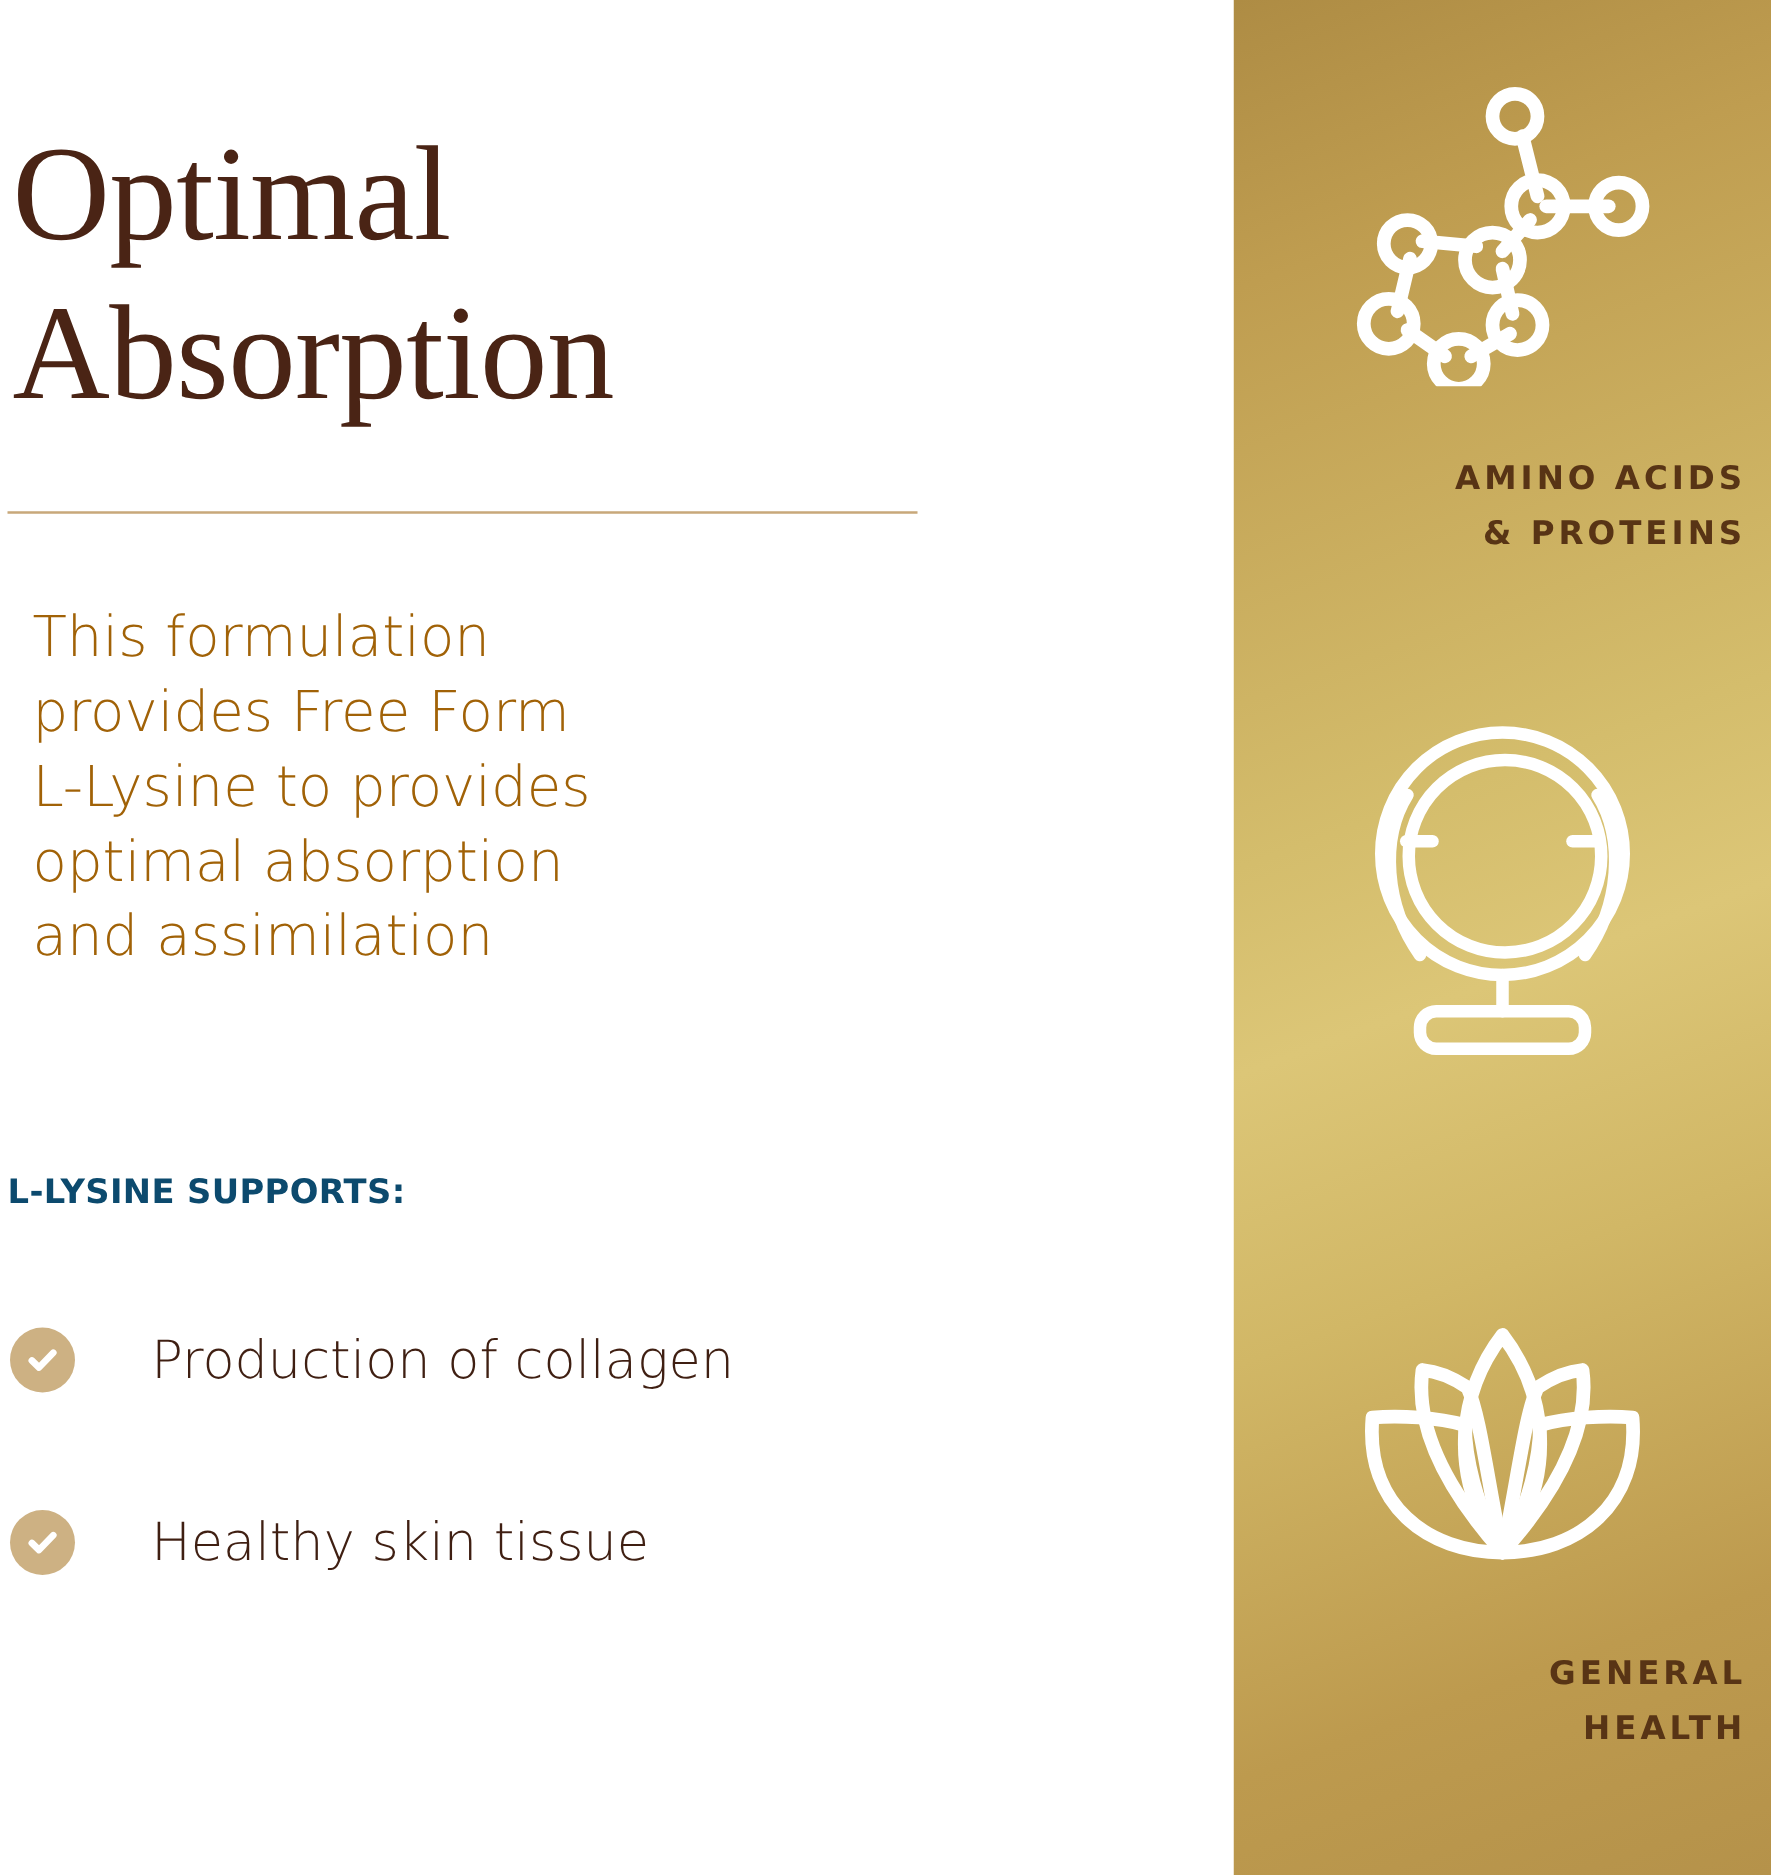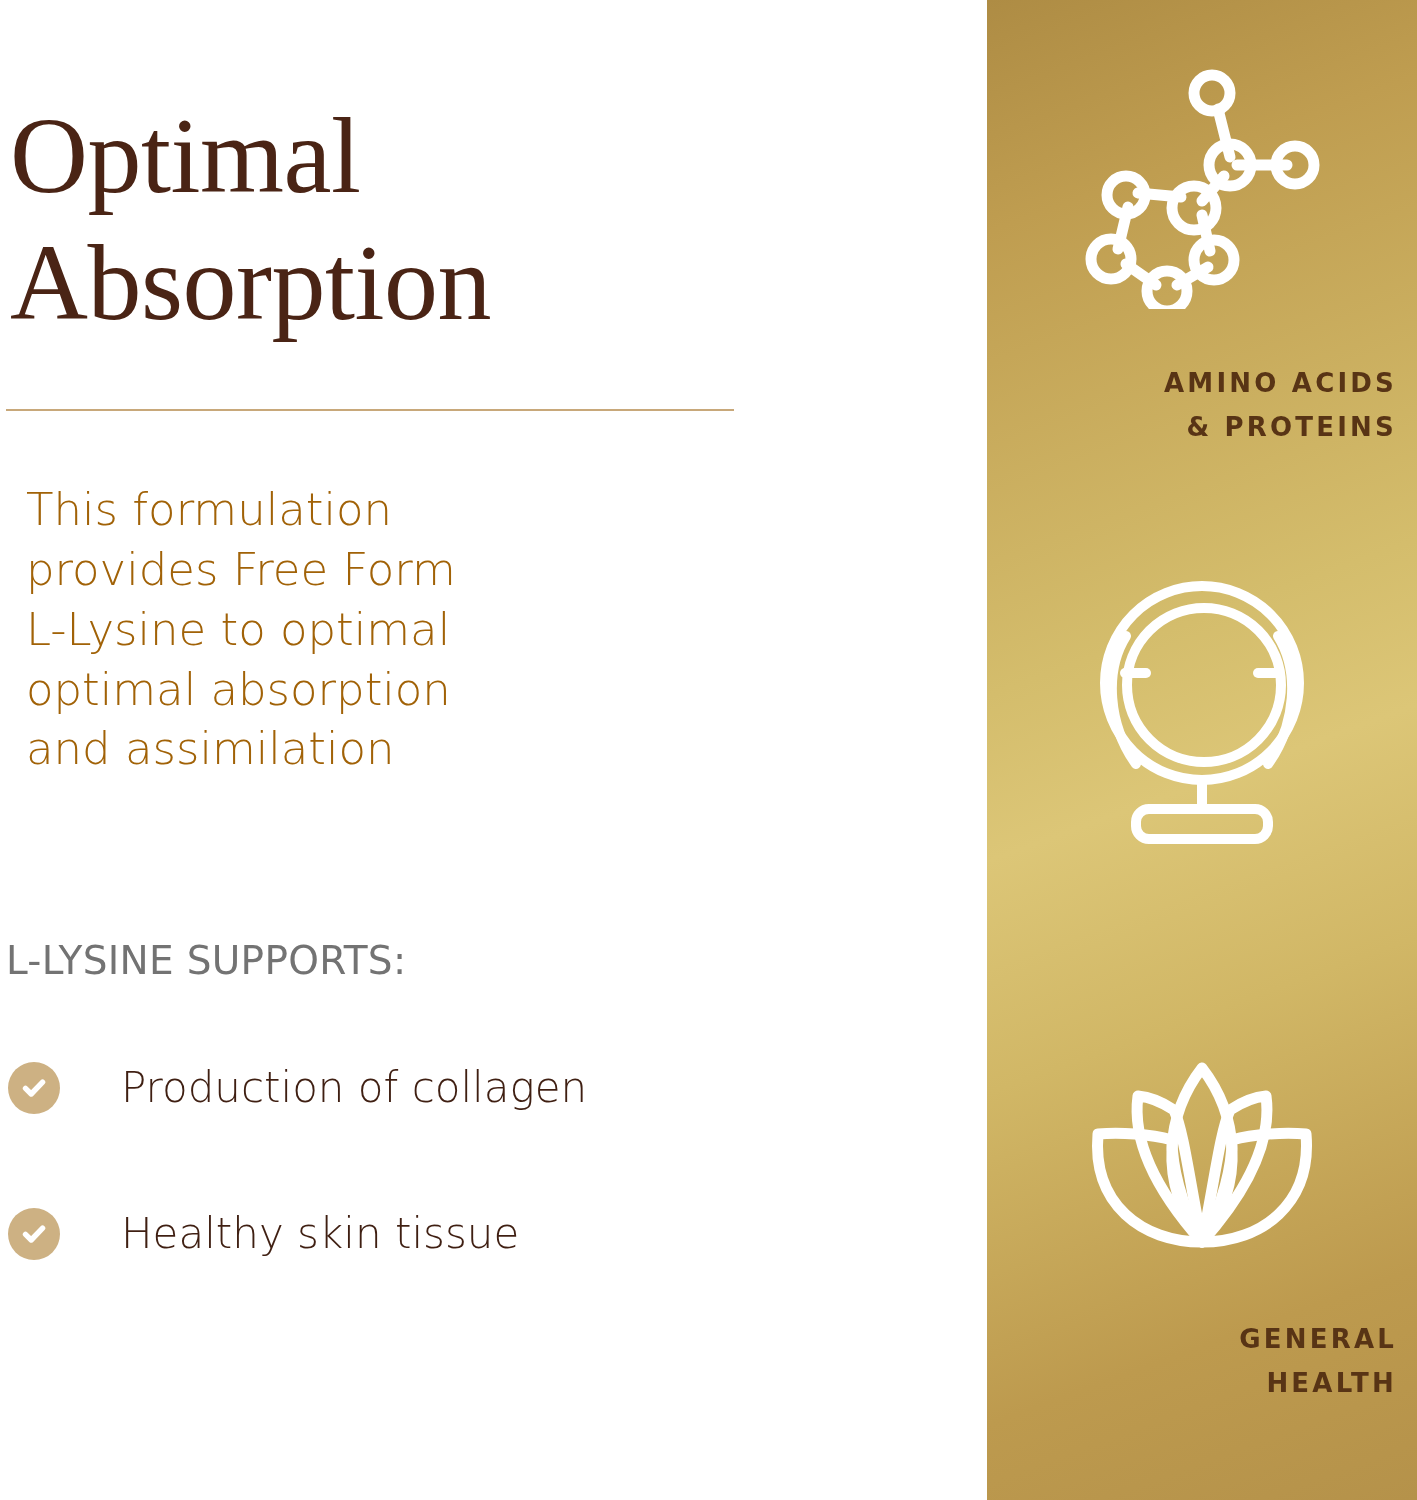--- a/index.html
+++ b/index.html
@@ -70,24 +70,24 @@
   #intro-paragraph .p-line {
     display: block;
     white-space: nowrap;
   }
 
   #supports-heading {
     position: absolute;
     left: 6px;
     top: 938px;
     font-family: "DejaVu Sans", sans-serif;
-    font-weight: 400;
-    font-size: 39px;
+    font-weight: 700;
+    font-size: 27px;
     letter-spacing: 0.3px;
-    color: #737373;
+    color: #0c4a6e;
     margin: 0;
     white-space: nowrap;
   }
 
   #benefits-list {
     position: absolute;
     left: 8px;
     top: 1060px;
     width: 880px;
     list-style: none;
@@ -180,21 +180,21 @@
   <h1 id="page-title">
     <span class="title-line">Optimal</span>
     <span class="title-line">Absorption</span>
   </h1>
 
   <div id="title-divider"></div>
 
   <p id="intro-paragraph">
     <span class="p-line">This formulation</span>
     <span class="p-line">provides Free Form</span>
-    <span class="p-line">L-Lysine to optimal</span>
+    <span class="p-line">L-Lysine to provides</span>
     <span class="p-line">optimal absorption</span>
     <span class="p-line">and assimilation</span>
   </p>
 
   <h2 id="supports-heading">L-LYSINE SUPPORTS:</h2>
 
   <ul id="benefits-list">
     <li class="benefit-row">
       <span class="check-badge">
         <svg width="30" height="30" viewBox="0 0 30 30" aria-hidden="true">

